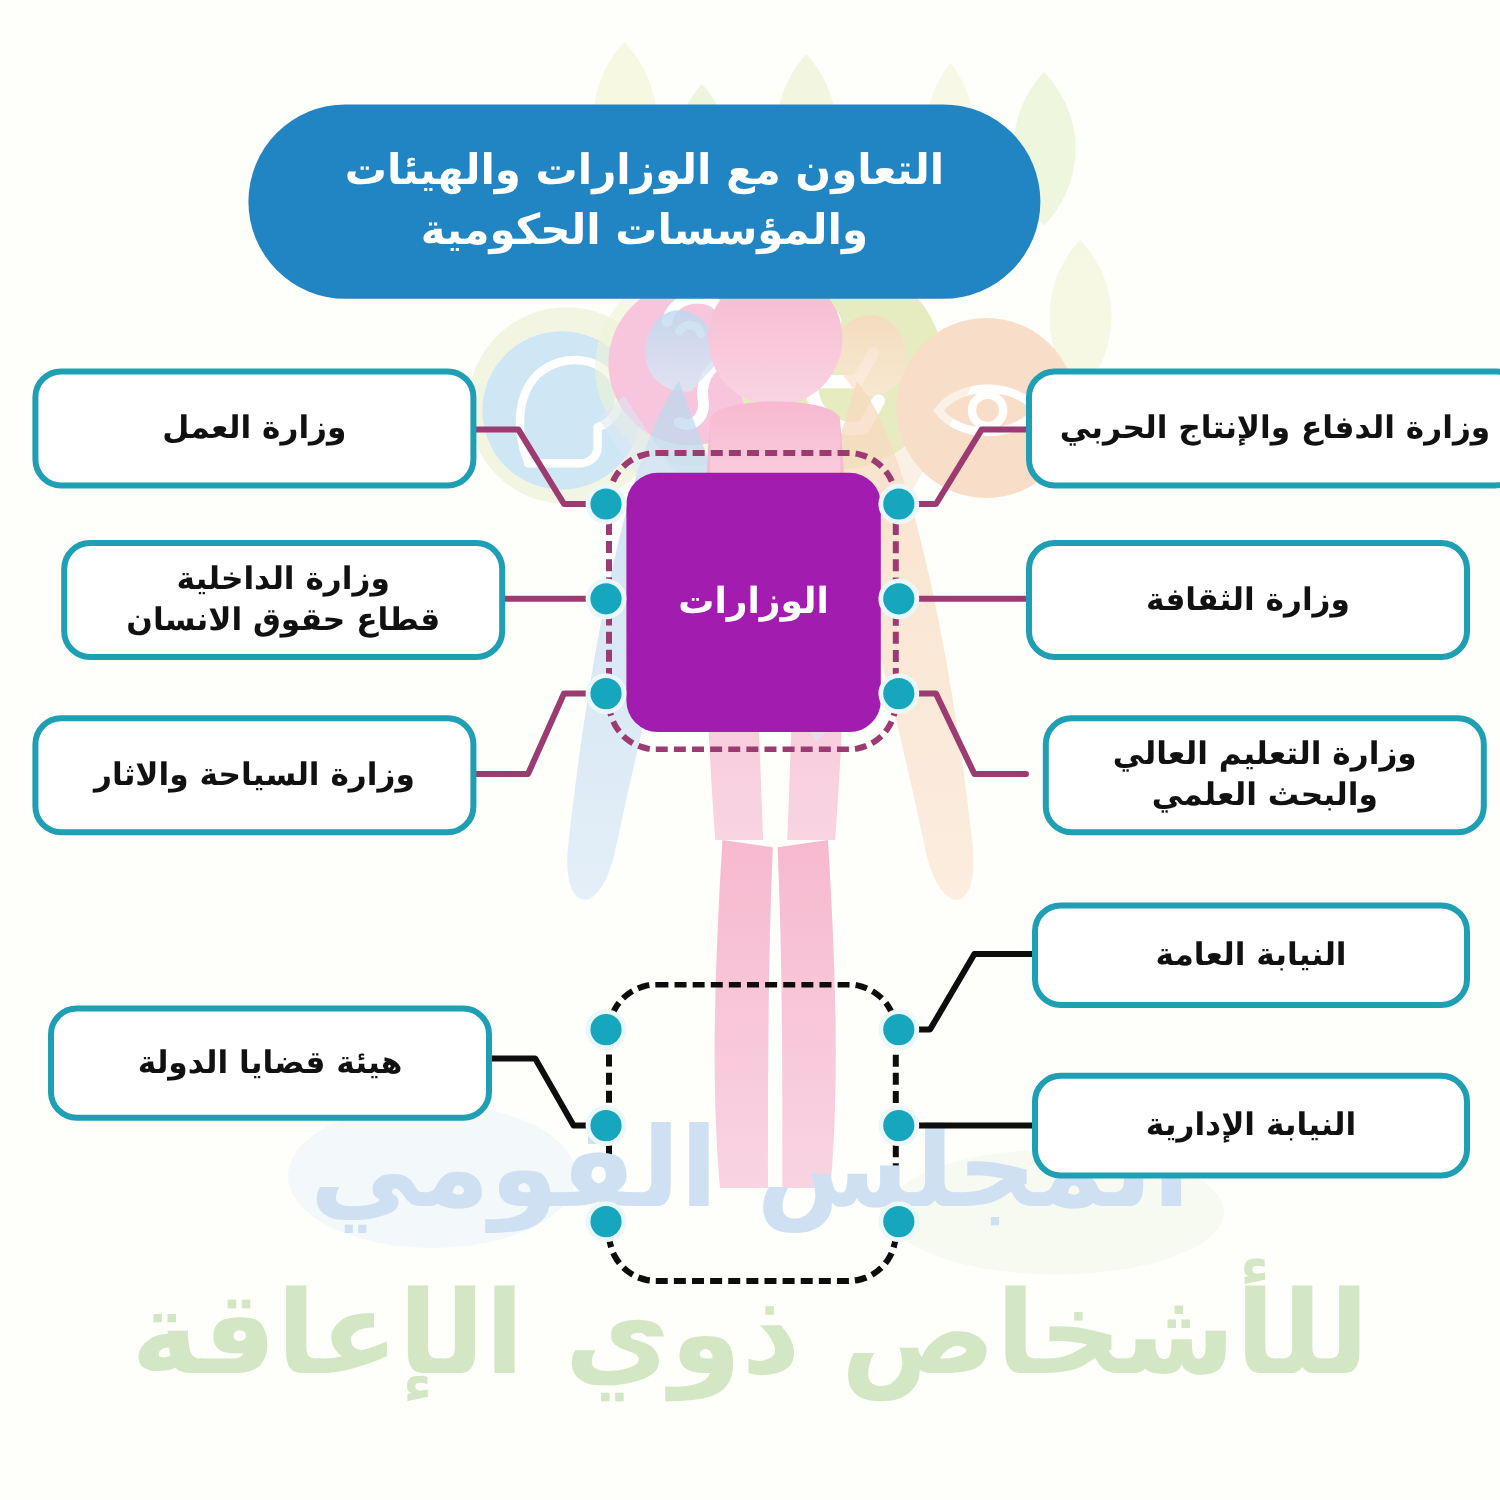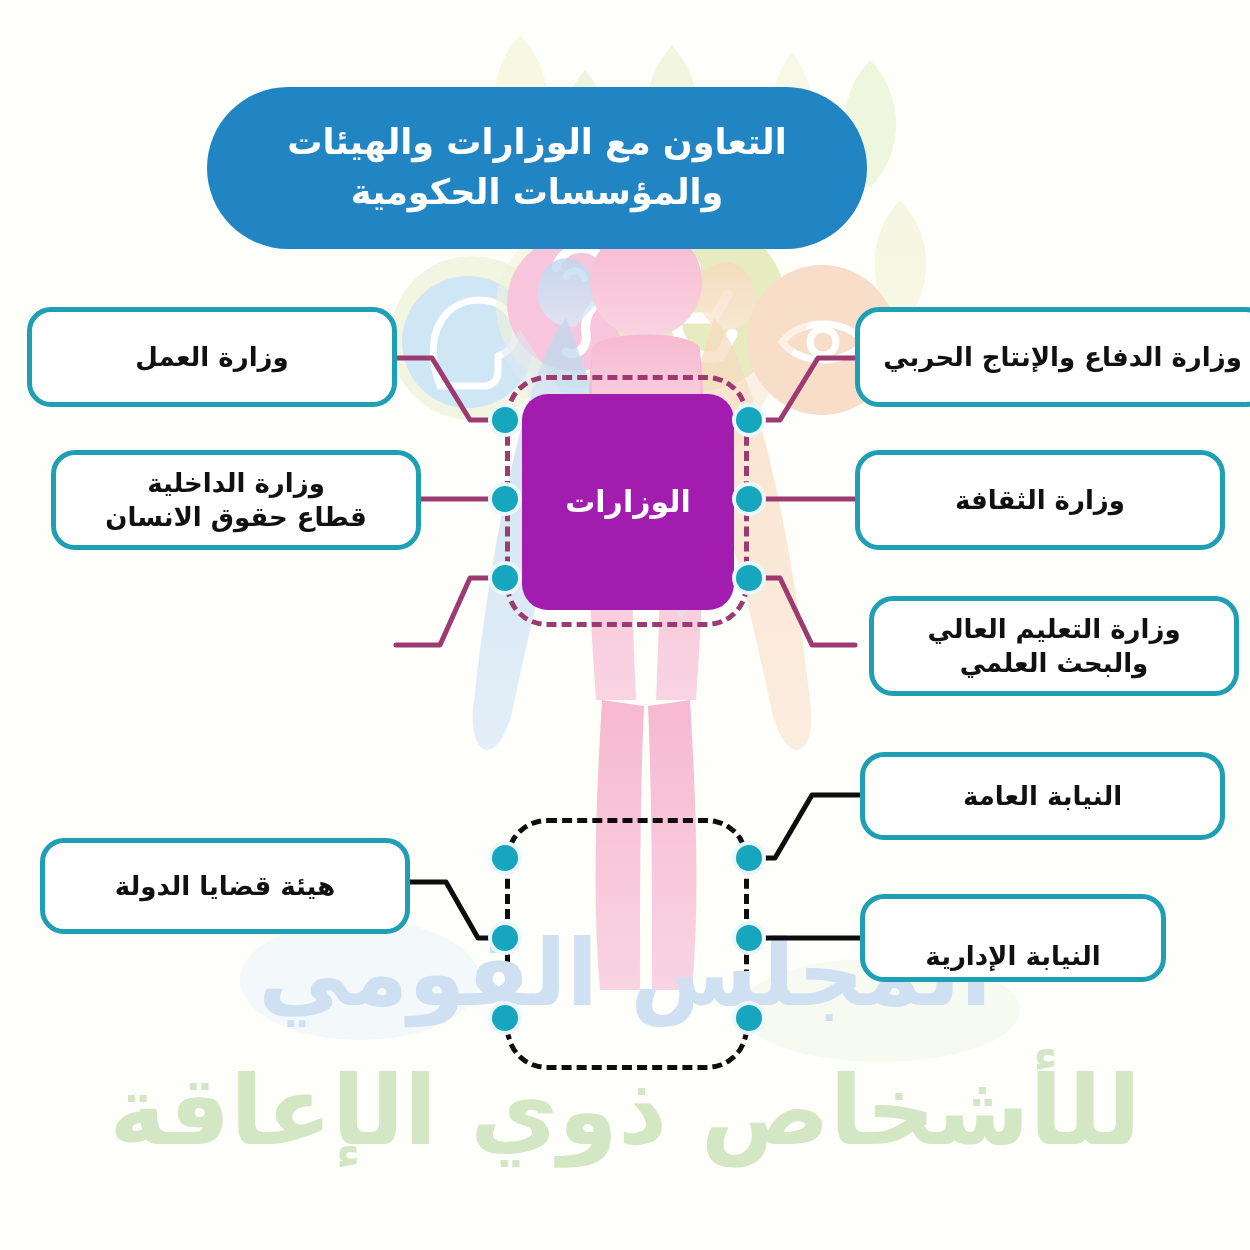--- a/index.html
+++ b/index.html
@@ -248,20 +248,23 @@
     <div class="leaf-label">وزارة العمل</div>
   </div>
 
   <div class="leaf" style="left:27px;top:450px;width:370px;height:100px;margin-left:24px;">
     <div class="leaf-label">
       <span>وزارة الداخلية</span><br>
       <span>قطاع حقوق الانسان</span>
     </div>
   </div>
 
+  <div class="leaf" style="left:27px;top:596px;width:370px;height:100px;">
+    <div class="leaf-label">وزارة السياحة والاثار</div>
+  </div>
 
   <div class="leaf" style="left:855px;top:307px;width:415px;height:100px;">
     <div class="leaf-label">وزارة الدفاع والإنتاج الحربي</div>
   </div>
 
   <div class="leaf" style="left:855px;top:450px;width:370px;height:100px;">
     <div class="leaf-label">وزارة الثقافة</div>
   </div>
 
   <div class="leaf" style="left:855px;top:596px;width:370px;height:100px;margin-left:14px;">
@@ -280,17 +283,17 @@
   <div class="dot" style="left:736px;top:1005px;"></div>
 
   <div class="leaf" style="left:40px;top:838px;width:370px;height:96px;">
     <div class="leaf-label">هيئة قضايا الدولة</div>
   </div>
 
   <div class="leaf" style="left:860px;top:752px;width:365px;height:88px;">
     <div class="leaf-label">النيابة العامة</div>
   </div>
 
-  <div class="leaf" style="left:860px;top:894px;width:306px;height:88px;align-items:flex-end;">
+  <div class="leaf" style="left:860px;top:894px;width:365px;height:88px;">
     <div class="leaf-label">النيابة الإدارية</div>
   </div>
 
 </div>
 
 </body></html>

